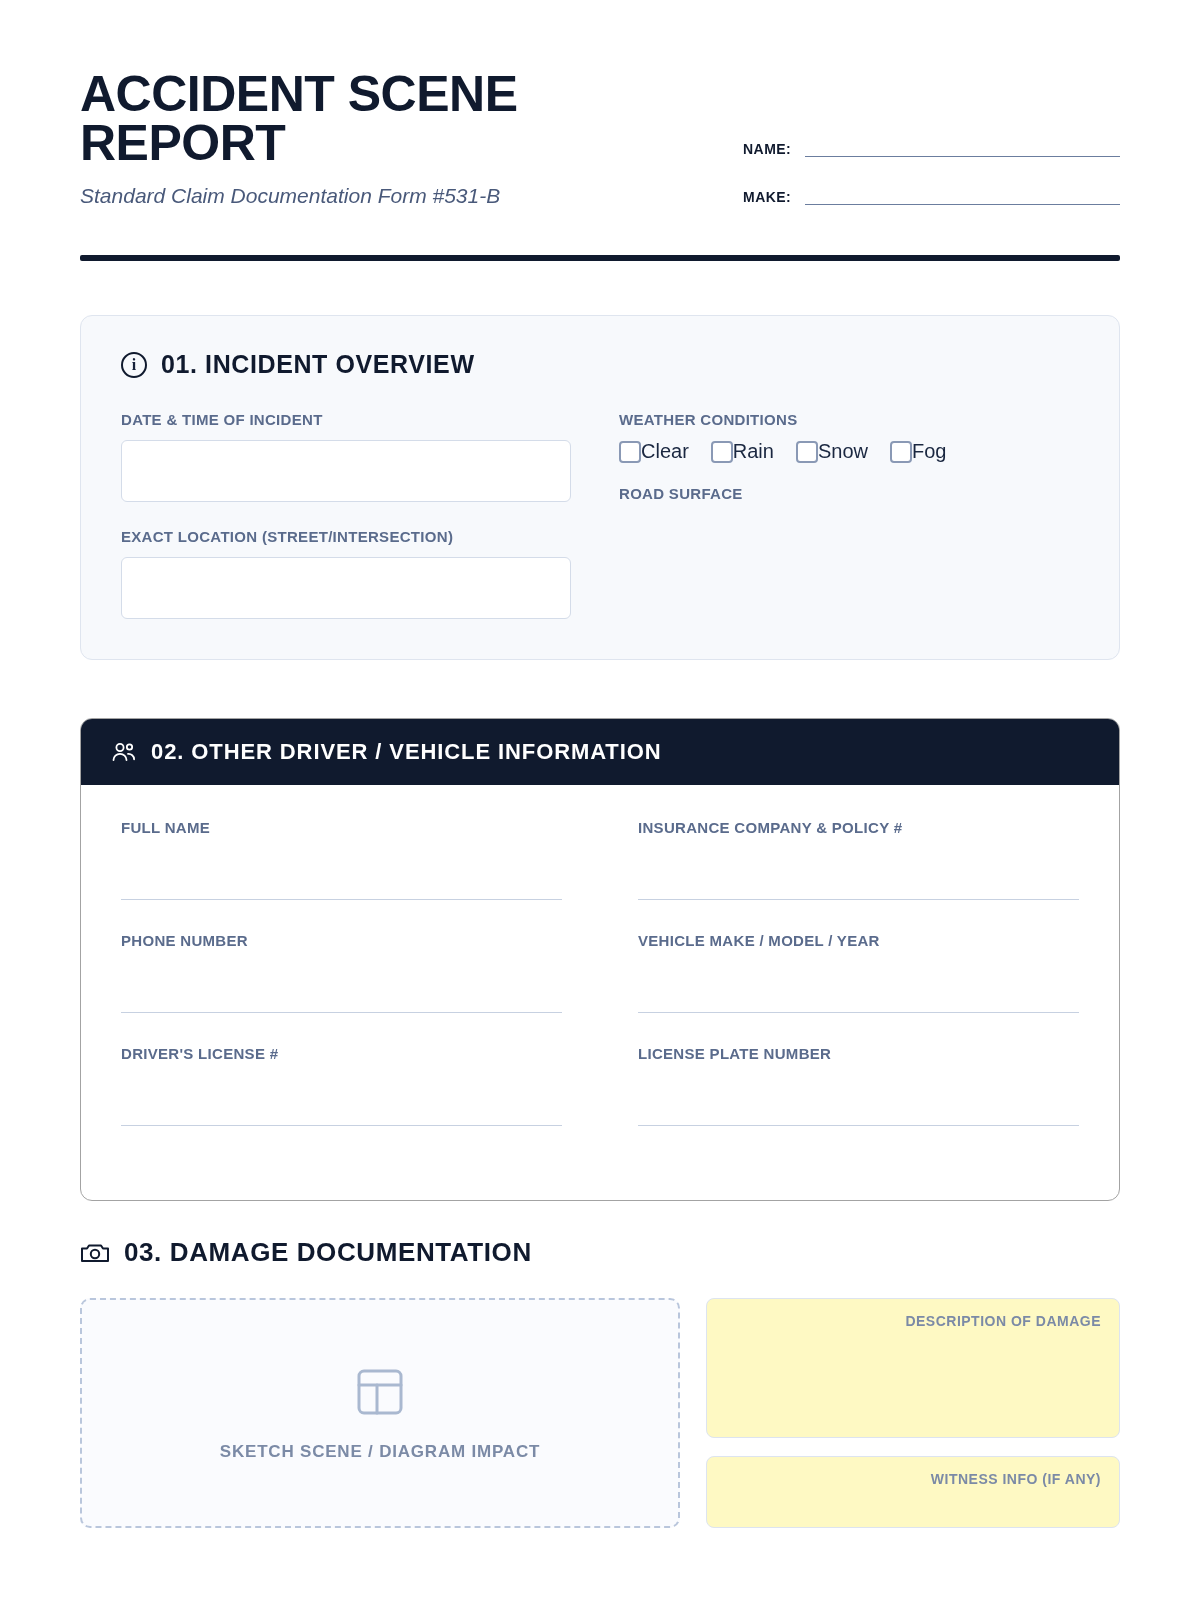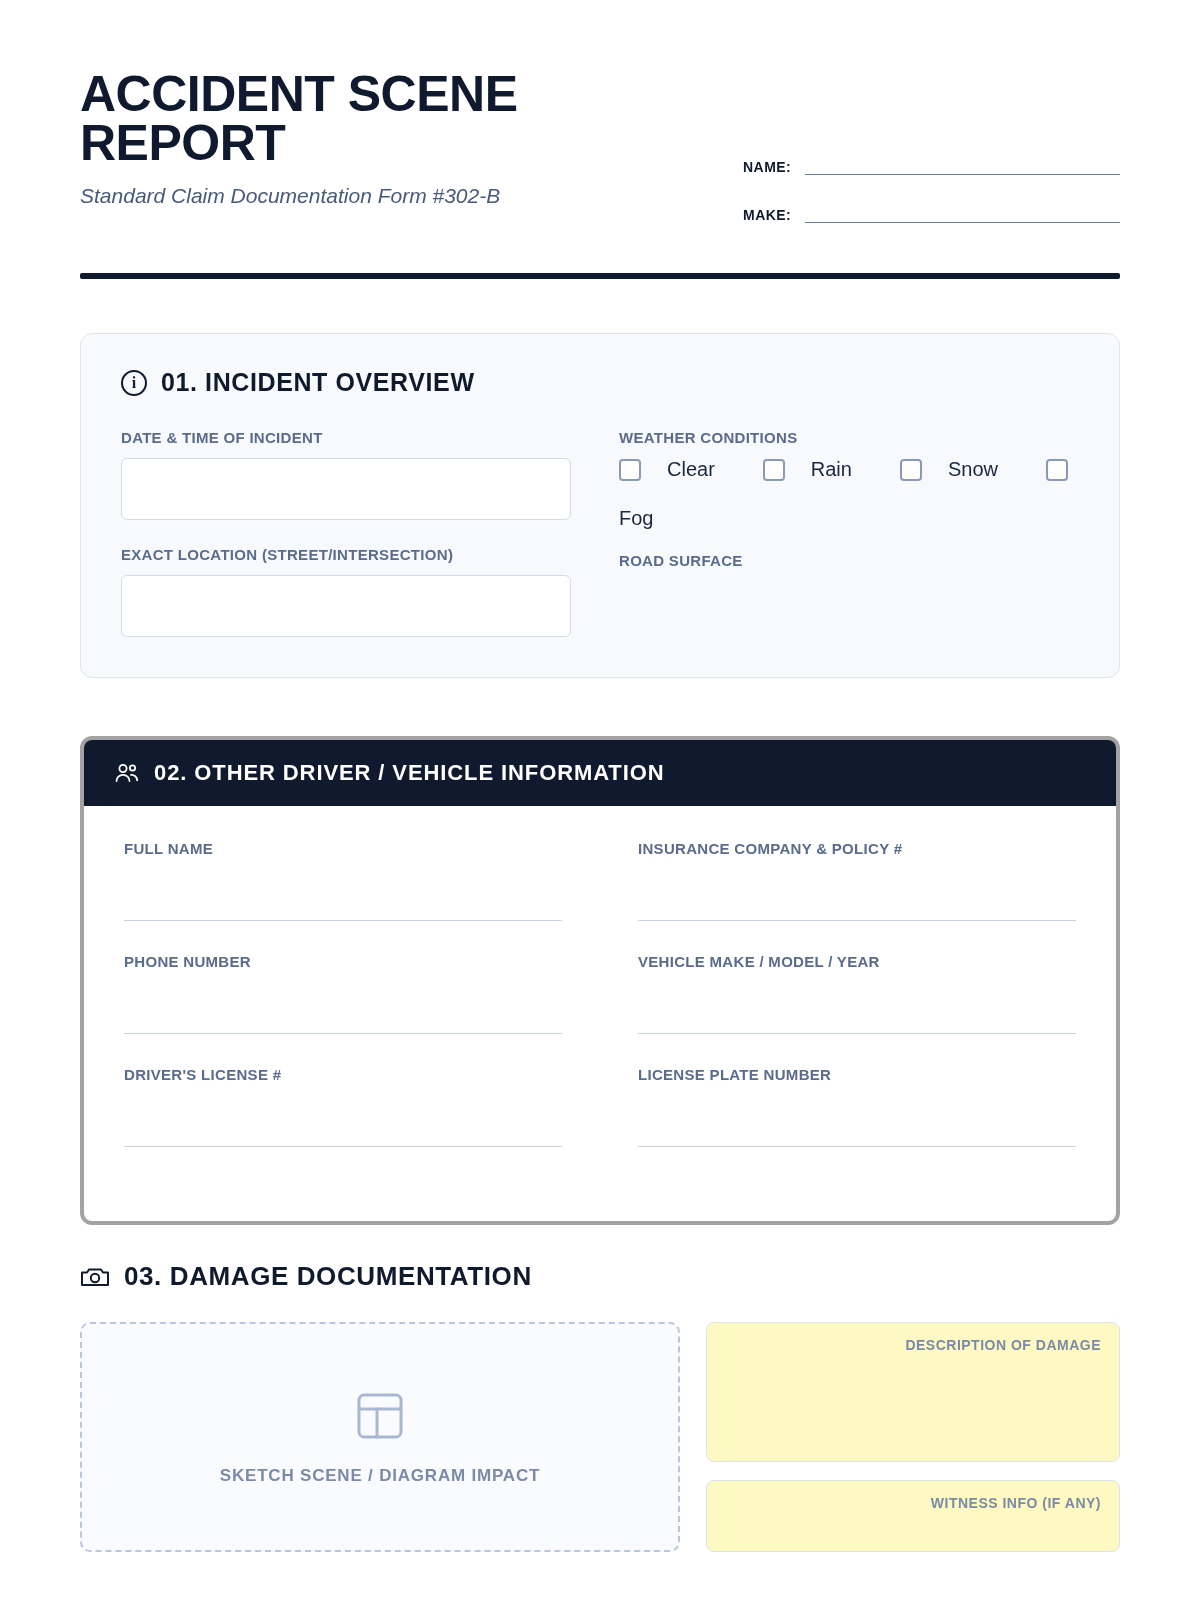--- a/index.html
+++ b/index.html
@@ -40,21 +40,21 @@
     text-transform: uppercase;
   }
   .doc-subtitle {
     font-style: italic;
     font-size: 21px;
     color: #49597a;
     margin-top: 16px;
     font-weight: 500;
   }
   .meta-fields {
-    margin-top: 85px;
+    margin-top: 67px;
     width: 390px;
   }
   .meta-row {
     display: flex;
     align-items: flex-end;
     justify-content: flex-end;
     margin-bottom: 28px;
   }
   .meta-label {
     font-size: 14px;
@@ -128,42 +128,42 @@
     height: 62px;
     background: #ffffff;
     border: 1px solid #d4dce9;
     border-radius: 6px;
     width: 450px;
   }
   .spacer-24 { height: 26px; }
   .checkline {
     display: flex;
     align-items: center;
-    gap: 26px;
+    gap: 0;
     flex-wrap: wrap;
     margin-bottom: 22px;
   }
   .chk {
     width: 22px;
     height: 22px;
     border: 2px solid #8a99b5;
     border-radius: 4px;
     background: #fff;
     flex: 0 0 auto;
   }
   .chk-label {
     font-size: 20px;
     color: #1a2740;
     margin-right: 22px;
   }
 
   
   .card-outline {
     margin-top: 58px;
-    border: 4px solid #a3a3a3;
+    border: 1px solid #a3a3a3;
     border-radius: 12px;
     overflow: hidden;
     background: #fff;
   }
   .sec-bar {
     background: #101a2e;
     color: #fff;
     padding: 20px 30px;
     display: flex;
     align-items: center;
@@ -241,21 +241,21 @@
   .svg-ico { display: block; }
 </style>
 </head>
 <body>
 
 <div class="page">
 
   <div class="header">
     <div class="title-block">
       <h1 class="doc-title">ACCIDENT SCENE REPORT</h1>
-      <div class="doc-subtitle">Standard Claim Documentation Form #302-B</div>
+      <div class="doc-subtitle">Standard Claim Documentation Form #531-B</div>
     </div>
     <div class="meta-fields">
       <div class="meta-row">
         <span class="meta-label">NAME:</span>
         <span class="meta-line"></span>
       </div>
       <div class="meta-row">
         <span class="meta-label">MAKE:</span>
         <span class="meta-line"></span>
       </div>

